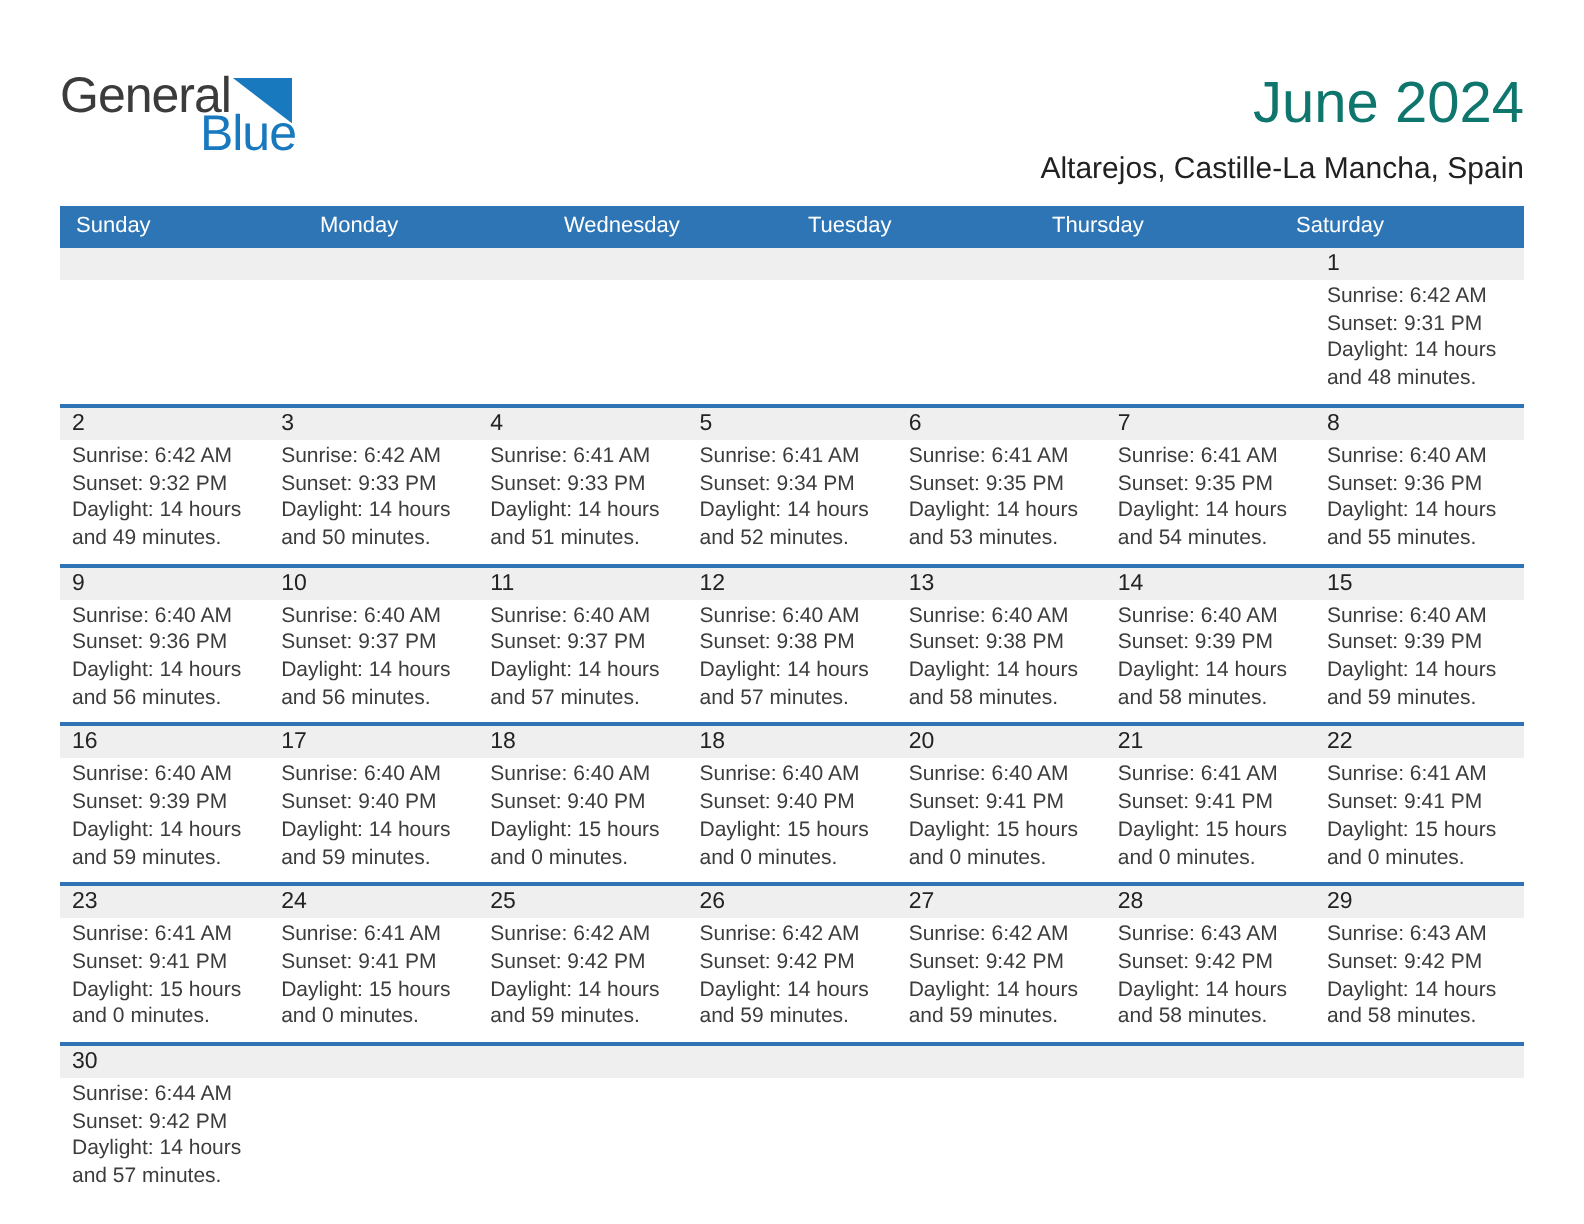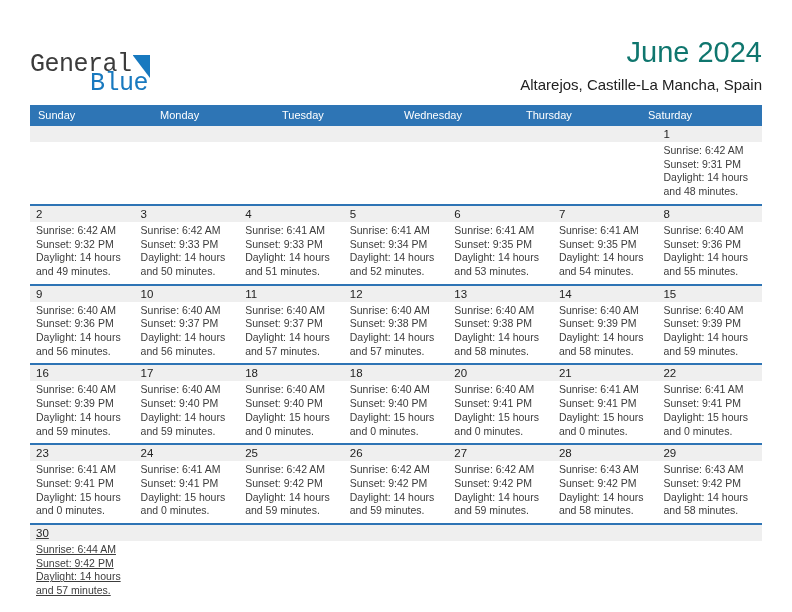--- a/index.html
+++ b/index.html
@@ -19,21 +19,21 @@
     overflow:hidden;
   }
   .page{padding:0 30px;}
   .top{
     display:flex;
     justify-content:space-between;
     align-items:flex-start;
     padding-top:36px;
   }
   
-  .logo{margin-top:16px;width:120px;line-height:1;font-family:Liberation Mono, monospace;}
+  .logo{margin-top:0;width:120px;line-height:1;}
   .logo-row1{display:flex;align-items:flex-start;}
   .logo-general{
     font-size:25px;
     color:#3B3B3B;
     letter-spacing:-0.5px;
   }
   .logo-triangle{
     display:inline-block;
     width:30px;height:23px;
     margin-left:1px;margin-top:3px;
@@ -69,21 +69,21 @@
     background:var(--header-bg);
   }
   .weekday-cell{
     flex:1 1 0;
     color:#ffffff;
     font-size:11px;
     padding:5px 0 5px 8px;
     line-height:11px;
   }
   .week{border-bottom:2px solid var(--divider);}
-  .week:last-child{border-bottom:none;text-decoration:underline;}
+  .week:last-child{border-bottom:none;}
   .band{display:flex;background:var(--band-bg);}
   .day-num{
     flex:1 1 0;
     font-size:11.5px;
     color:#232323;
     padding:2px 0 2px 6px;
     line-height:12px;
     min-height:16px;
   }
   .details{display:flex;}
@@ -111,22 +111,22 @@
     <div class="titles">
       <div class="month-title">June 2024</div>
       <div class="location">Altarejos, Castille-La Mancha, Spain</div>
     </div>
   </div>
 
   <div class="calendar">
     <div class="weekday-row">
       <div class="weekday-cell">Sunday</div>
       <div class="weekday-cell">Monday</div>
+      <div class="weekday-cell">Wednesday</div>
       <div class="weekday-cell">Tuesday</div>
-      <div class="weekday-cell">Wednesday</div>
       <div class="weekday-cell">Thursday</div>
       <div class="weekday-cell">Saturday</div>
     </div>
     <div>
   <div class="week">
     <div class="band">
             <div class="day-num"></div>
             <div class="day-num"></div>
             <div class="day-num"></div>
             <div class="day-num"></div>

